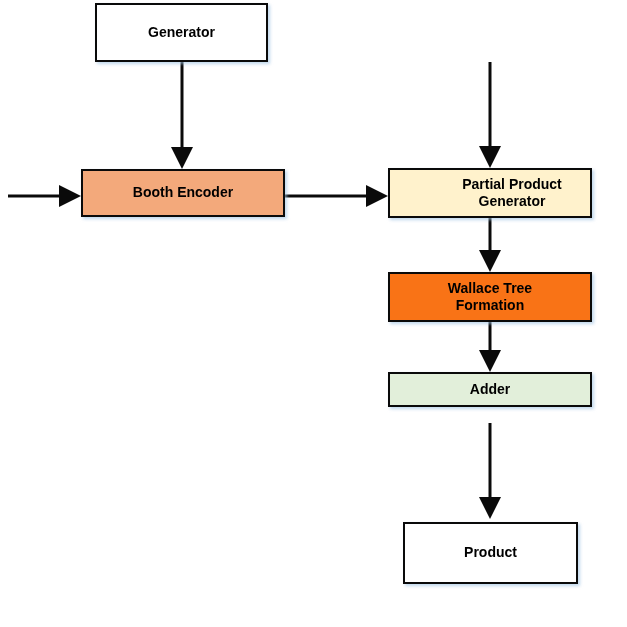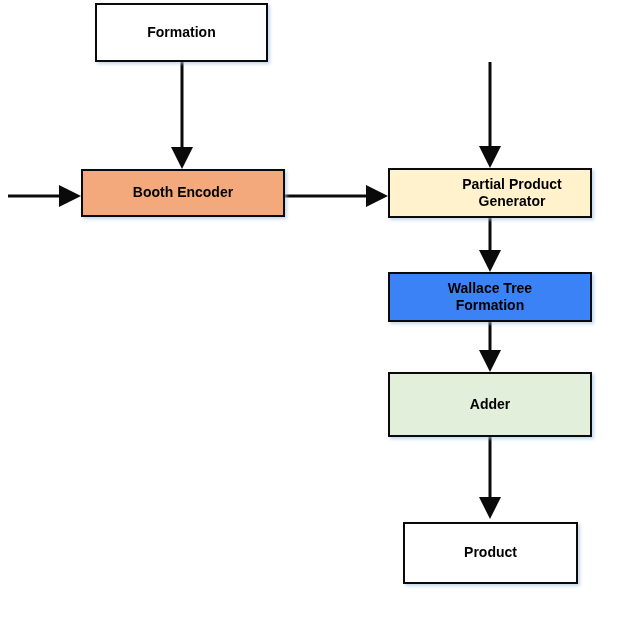--- a/index.html
+++ b/index.html
@@ -30,23 +30,23 @@
     color: #000000;
     box-shadow: 2px 2px 3px rgba(160, 195, 228, 0.65);
   }
   .node .label { display: inline-block; }
 
   
   .pos-multiplier    { left:  95px; top:   3px; width: 173px; height: 59px; }
   .pos-multiplicand  { left: 378px; top:   3px; width: 225px; height: 59px; }
   .pos-booth         { left:  81px; top: 169px; width: 204px; height: 48px; background: #F3A97B; }
   .pos-ppg           { left: 388px; top: 168px; width: 204px; height: 50px; background: #FFF2CC; padding-left: 44px; }
-  .pos-wallace       { left: 388px; top: 272px; width: 204px; height: 50px; background: #3b82f6; }
+  .pos-wallace       { left: 388px; top: 272px; width: 204px; height: 50px; background: #f97316; }
   .pos-wallace .label { max-width: 130px; }
-  .pos-adder         { left: 388px; top: 372px; width: 204px; height: 65px; background: #E2EFDA; }
+  .pos-adder         { left: 388px; top: 372px; width: 204px; height: 35px; background: #E2EFDA; }
   .pos-product       { left: 403px; top: 522px; width: 175px; height: 62px; }
 
   .connectors {
     position: absolute;
     left: 0; top: 0;
     width: 627px;
     height: 627px;
   }
   .connectors line { stroke: #0a0a0a; stroke-width: 3; }
   .connectors polygon { fill: #0a0a0a; stroke: none; }
@@ -88,21 +88,21 @@
       <polygon points="490,372 479,350 501,350"></polygon>
     </g>
 
     <g>
       <line x1="490" y1="423" x2="490" y2="499"></line>
       <polygon points="490,519 479,497 501,497"></polygon>
     </g>
   </svg>
 
   <div class="node pos-multiplier">
-    <span class="label">Formation</span>
+    <span class="label">Generator</span>
   </div>
 
 
   <div class="node pos-booth">
     <span class="label">Booth Encoder</span>
   </div>
 
   <div class="node pos-ppg">
     <span class="label">Partial Product Generator</span>
   </div>

